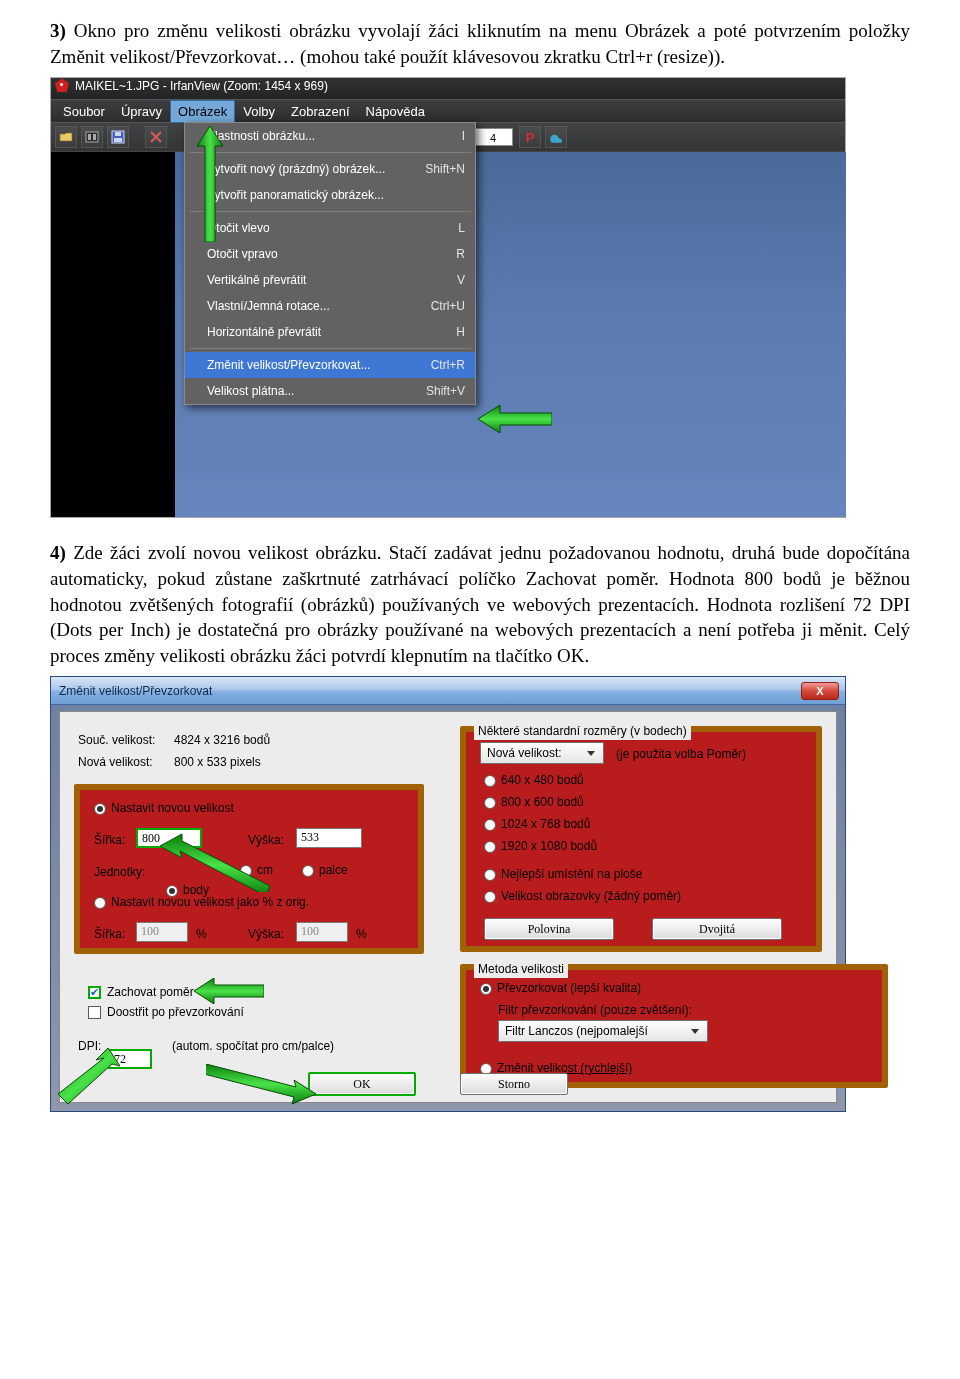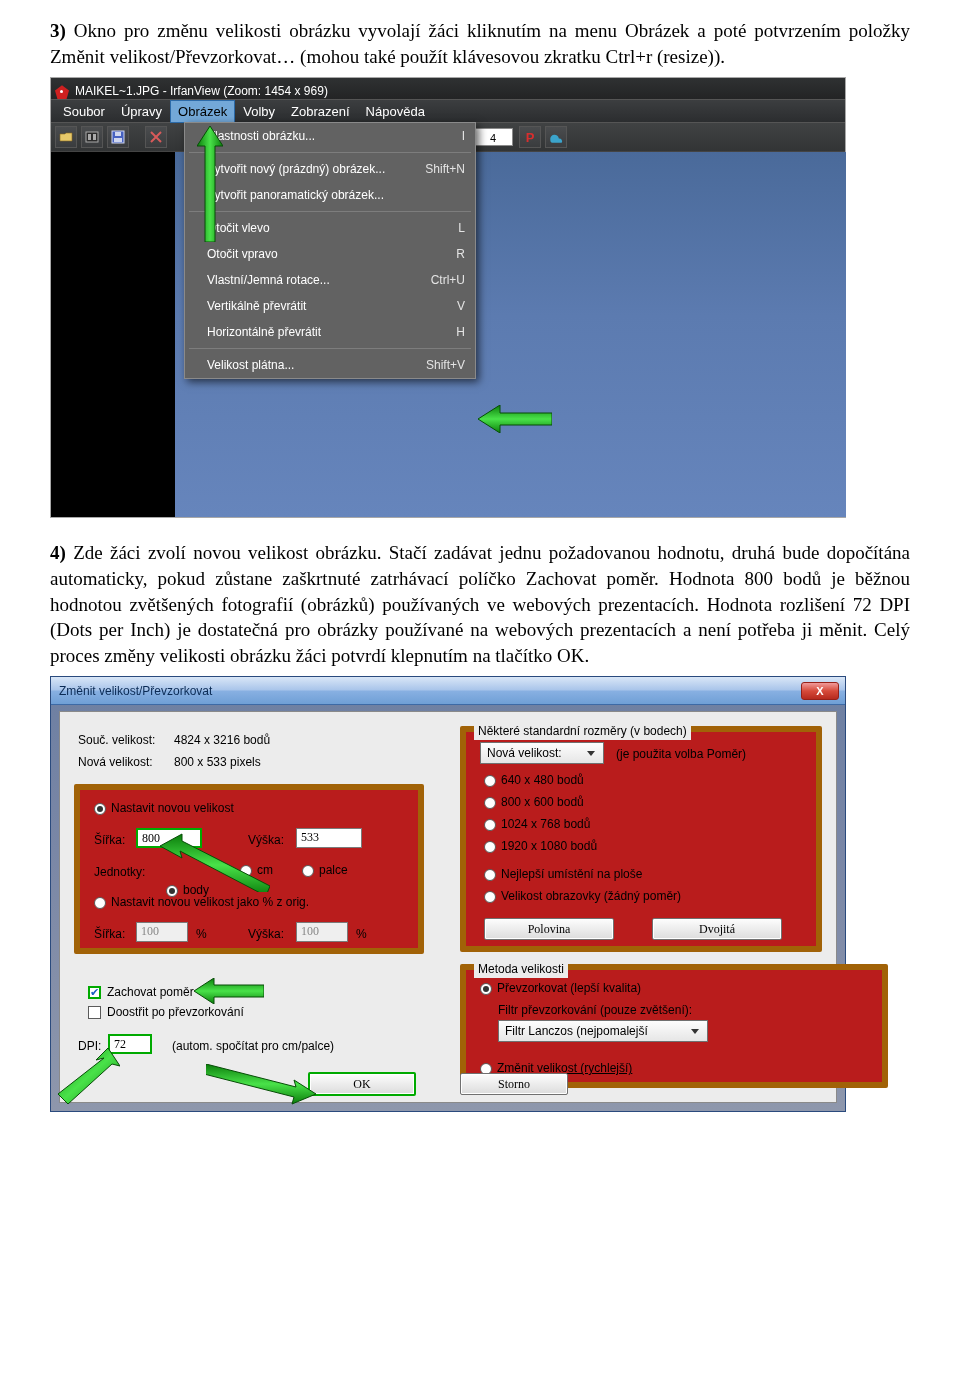--- a/index.html
+++ b/index.html
@@ -22,21 +22,21 @@
     font-family: "Segoe UI", Arial, sans-serif;
     font-size: 13px;
     color: #fff;
     background: #000;
     border: 1px solid #a8a8a8;
     position: relative;
   }
   .shot1-titlebar {
     height: 22px;
     background: linear-gradient(#2f3132,#232425);
-    display: flex; align-items: flex-end; padding: 0 4px; gap: 6px;
+    display: flex; align-items: flex-start; padding: 0 4px; gap: 6px;
     border-bottom: 1px solid #555;
   }
   .iv-icon { width:14px; height:14px; display:inline-block; position:relative; }
   .iv-icon::before { content:""; position:absolute; inset:0; background:#ce2020; clip-path: polygon(50% 0,100% 38%,82% 100%,18% 100%,0 38%); }
   .iv-icon::after { content:""; position:absolute; left:5px; top:5px; width:3px; height:3px; background:#fff; border-radius:50%; }
   .shot1-title { font-size:12px; }
   .shot1-menubar {
     height: 22px;
     background: linear-gradient(#3c3e40,#2b2d2f);
     display:flex; align-items:center; padding-left:4px; gap:0;
@@ -215,32 +215,36 @@
     <div class="menurow div"></div>
     <div class="menurow">
         <span>Otočit vlevo</span>
         <span class="sc">L</span>
       </div>
     <div class="menurow">
         <span>Otočit vpravo</span>
         <span class="sc">R</span>
       </div>
     <div class="menurow">
+        <span>Vertikálně převrátit</span>
+        <span class="sc">V</span>
+      </div>
+    <div class="menurow">
         <span>Vlastní/Jemná rotace...</span>
         <span class="sc">Ctrl+U</span>
       </div>
     <div class="menurow">
-        <span>Vertikálně převrátit</span>
-        <span class="sc">V</span>
-      </div>
-    <div class="menurow">
         <span>Horizontálně převrátit</span>
         <span class="sc">H</span>
       </div>
     <div class="menurow div"></div>
+    <div class="menurow hl">
+        <span>Změnit velikost/Převzorkovat...</span>
+        <span class="sc">Ctrl+R</span>
+      </div>
     <div class="menurow">
         <span>Velikost plátna...</span>
         <span class="sc">Shift+V</span>
       </div>
   </div>
 
   <div class="arrow-vert" style="left:146px; top:48px; height:116px;">
     <svg width="26" height="116">
         <defs>
           <linearGradient id="g1" x1="0" y1="0" x2="1" y2="0">
@@ -324,21 +328,21 @@
     <div class="chk" style="left:28px; top:272px;">
       <span class="c sel mark"></span>
       <span>Zachovat poměr</span>
     </div>
     <div class="chk" style="left:28px; top:292px;">
       <span class="c"></span>
       <span>Doostřit po převzorkování</span>
     </div>
 
     <span class="lbl" style="left:18px; top:326px;">DPI:</span>
-    <div class="inp hl" style="left:48px; top:322px; width:44px;"><span>72</span></div>
+    <div class="inp hl" style="left:48px; top:337px; width:44px;"><span>72</span></div>
     <span class="lbl" style="left:112px; top:326px;">(autom. spočítat pro cm/palce)</span>
 
     <div class="group" style="left:400px; top:14px; width:362px; height:226px;">
       <span class="legend">Některé standardní rozměry (v bodech)</span>
       <div class="combo" style="left:14px; top:10px; width:124px;">
         <span>Nová velikost:</span>
           <span class="dd"></span>
       </div>
       <span class="lbl" style="left:150px; top:14px;">(je použita volba Poměr)</span>
 

